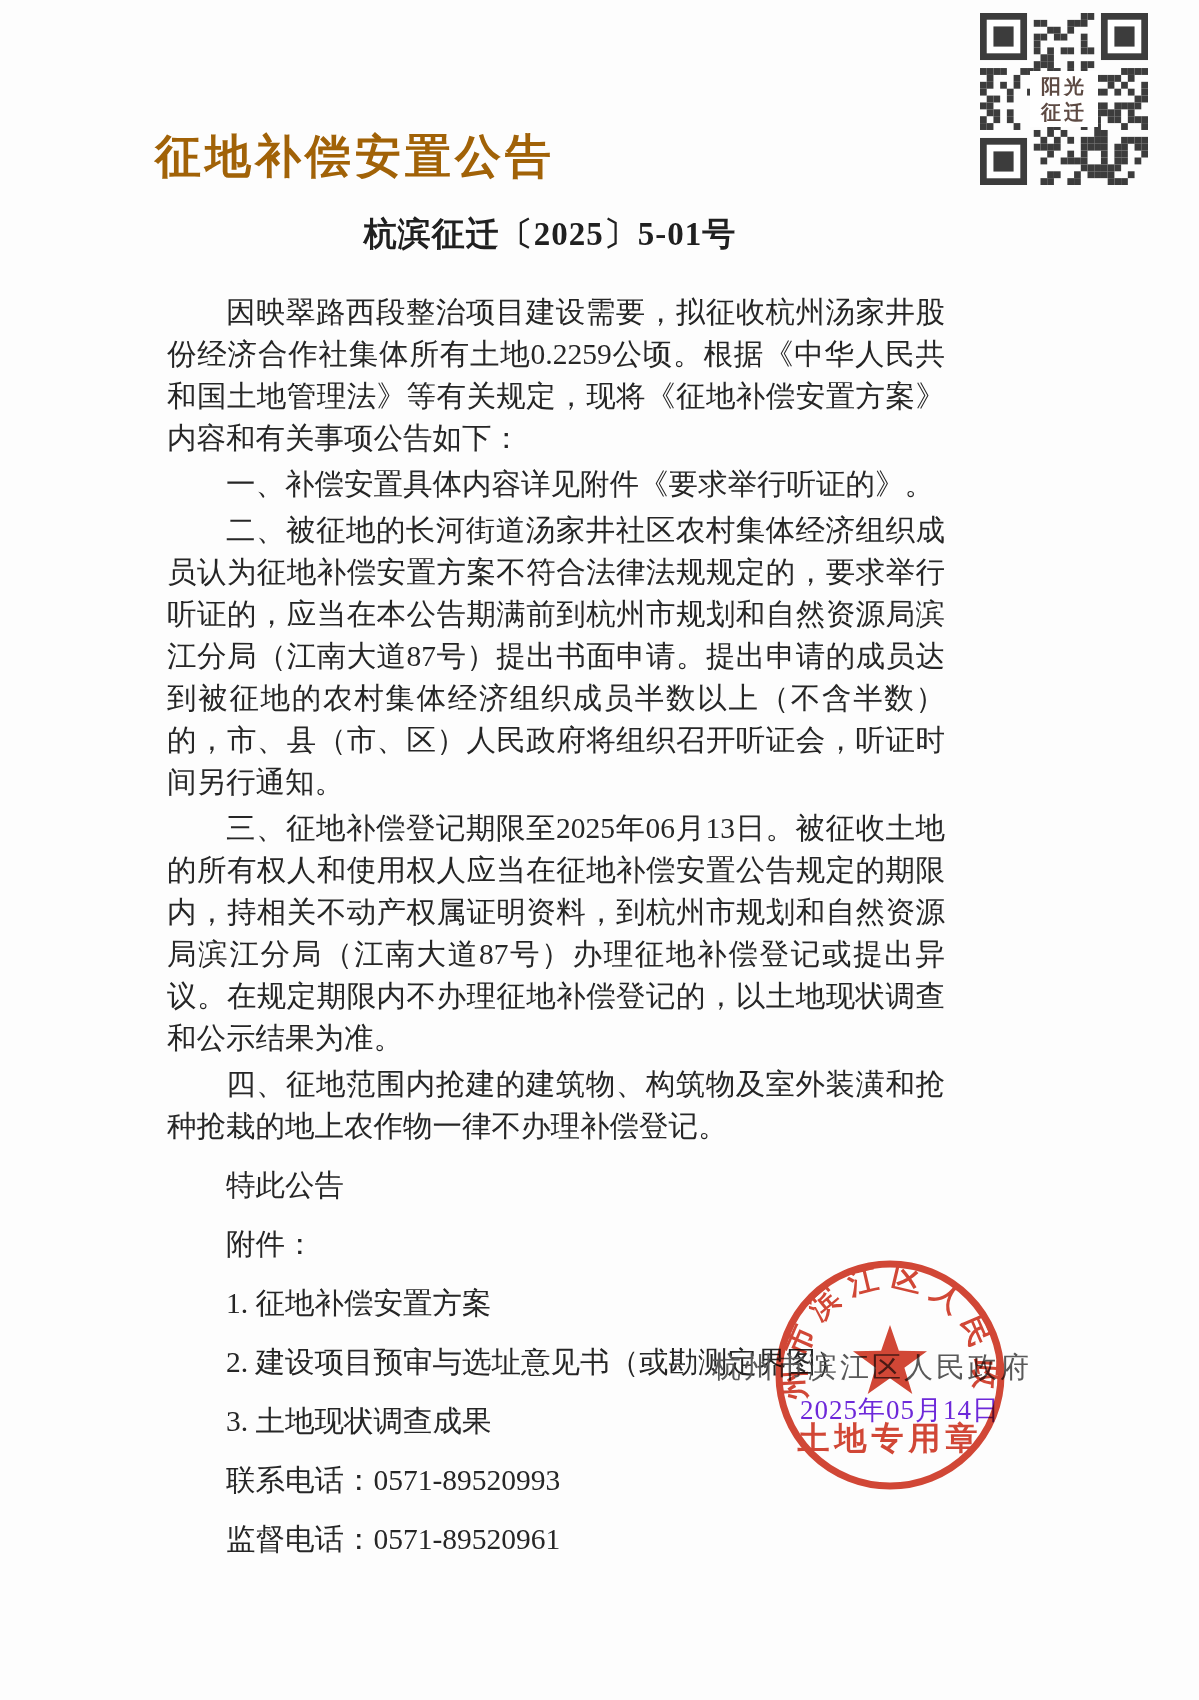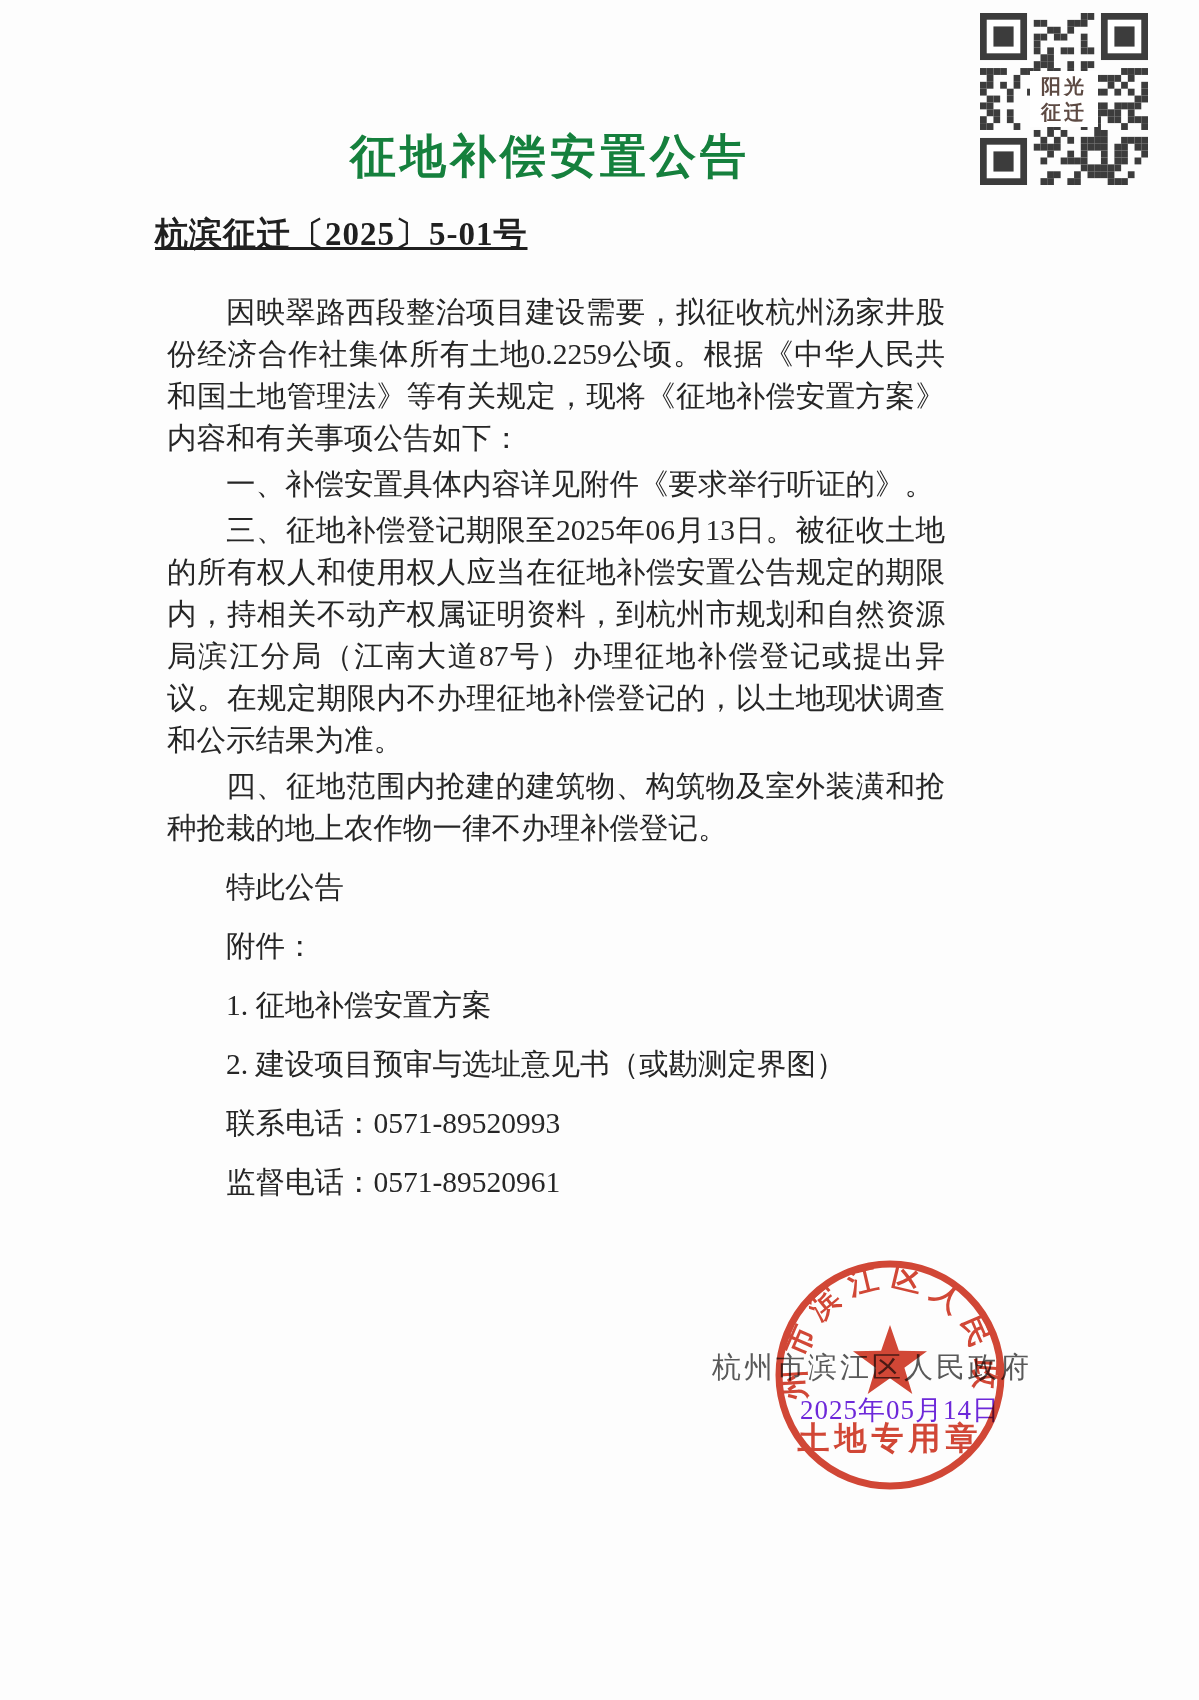--- a/index.html
+++ b/index.html
@@ -10,34 +10,33 @@
     background:#fdfdfd;
     overflow:hidden;
     font-family:"Liberation Serif","DejaVu Serif",serif;
     color:#262626;
   }
   .content{
     position:absolute;left:155px;top:0;width:790px;
   }
   .doc-title{
     margin-top:126px;
-    text-align:center;
+    text-align:left;
     font-size:46px;
     font-weight:bold;
     letter-spacing:4px;
-    color:#15803d;
+    color:#a16207;
   }
   .doc-number{
     margin-top:24px;
-    text-align:left;
+    text-align:center;
     font-size:33px;
     font-weight:bold;
     letter-spacing:1px;
     color:#202020;
-    text-decoration:underline;
   }
   .body-text{
     margin-top:34px;
     font-size:29.5px;
     line-height:42px;
     text-align:justify;
     text-justify:inter-character;
   }
   .body-text p{
     margin:0 0 4px 12px;
@@ -310,26 +309,28 @@
     </div>
   </div>
 
   <div class="content">
     <div class="doc-title">征地补偿安置公告</div>
     <div class="doc-number">杭滨征迁〔2025〕5-01号</div>
 
     <div class="body-text">
       <p>因映翠路西段整治项目建设需要，拟征收杭州汤家井股份经济合作社集体所有土地0.2259公顷。根据《中华人民共和国土地管理法》等有关规定，现将《征地补偿安置方案》内容和有关事项公告如下：</p>
       <p>一、补偿安置具体内容详见附件《要求举行听证的》。</p>
+      <p>二、被征地的长河街道汤家井社区农村集体经济组织成员认为征地补偿安置方案不符合法律法规规定的，要求举行听证的，应当在本公告期满前到杭州市规划和自然资源局滨江分局（江南大道87号）提出书面申请。提出申请的成员达到被征地的农村集体经济组织成员半数以上（不含半数）的，市、县（市、区）人民政府将组织召开听证会，听证时间另行通知。</p>
       <p>三、征地补偿登记期限至2025年06月13日。被征收土地的所有权人和使用权人应当在征地补偿安置公告规定的期限内，持相关不动产权属证明资料，到杭州市规划和自然资源局滨江分局（江南大道87号）办理征地补偿登记或提出异议。在规定期限内不办理征地补偿登记的，以土地现状调查和公示结果为准。</p>
       <p>四、征地范围内抢建的建筑物、构筑物及室外装潢和抢种抢栽的地上农作物一律不办理补偿登记。</p>
       <p class="gap">特此公告</p>
       <p class="gap">附件：</p>
       <p class="gap">1. 征地补偿安置方案</p>
       <p class="gap">2. 建设项目预审与选址意见书（或勘测定界图）</p>
+      <p class="gap">3. 土地现状调查成果</p>
       <p class="gap">联系电话：0571-89520993</p>
       <p class="gap">监督电话：0571-89520961</p>
     </div>
   </div>
 
   <div class="sig-issuer">杭州市滨江区人民政府</div>
   <div class="sig-date">2025年05月14日</div>
 
   <div class="seal">
     <svg width="240" height="240" viewBox="0 0 240 240">

